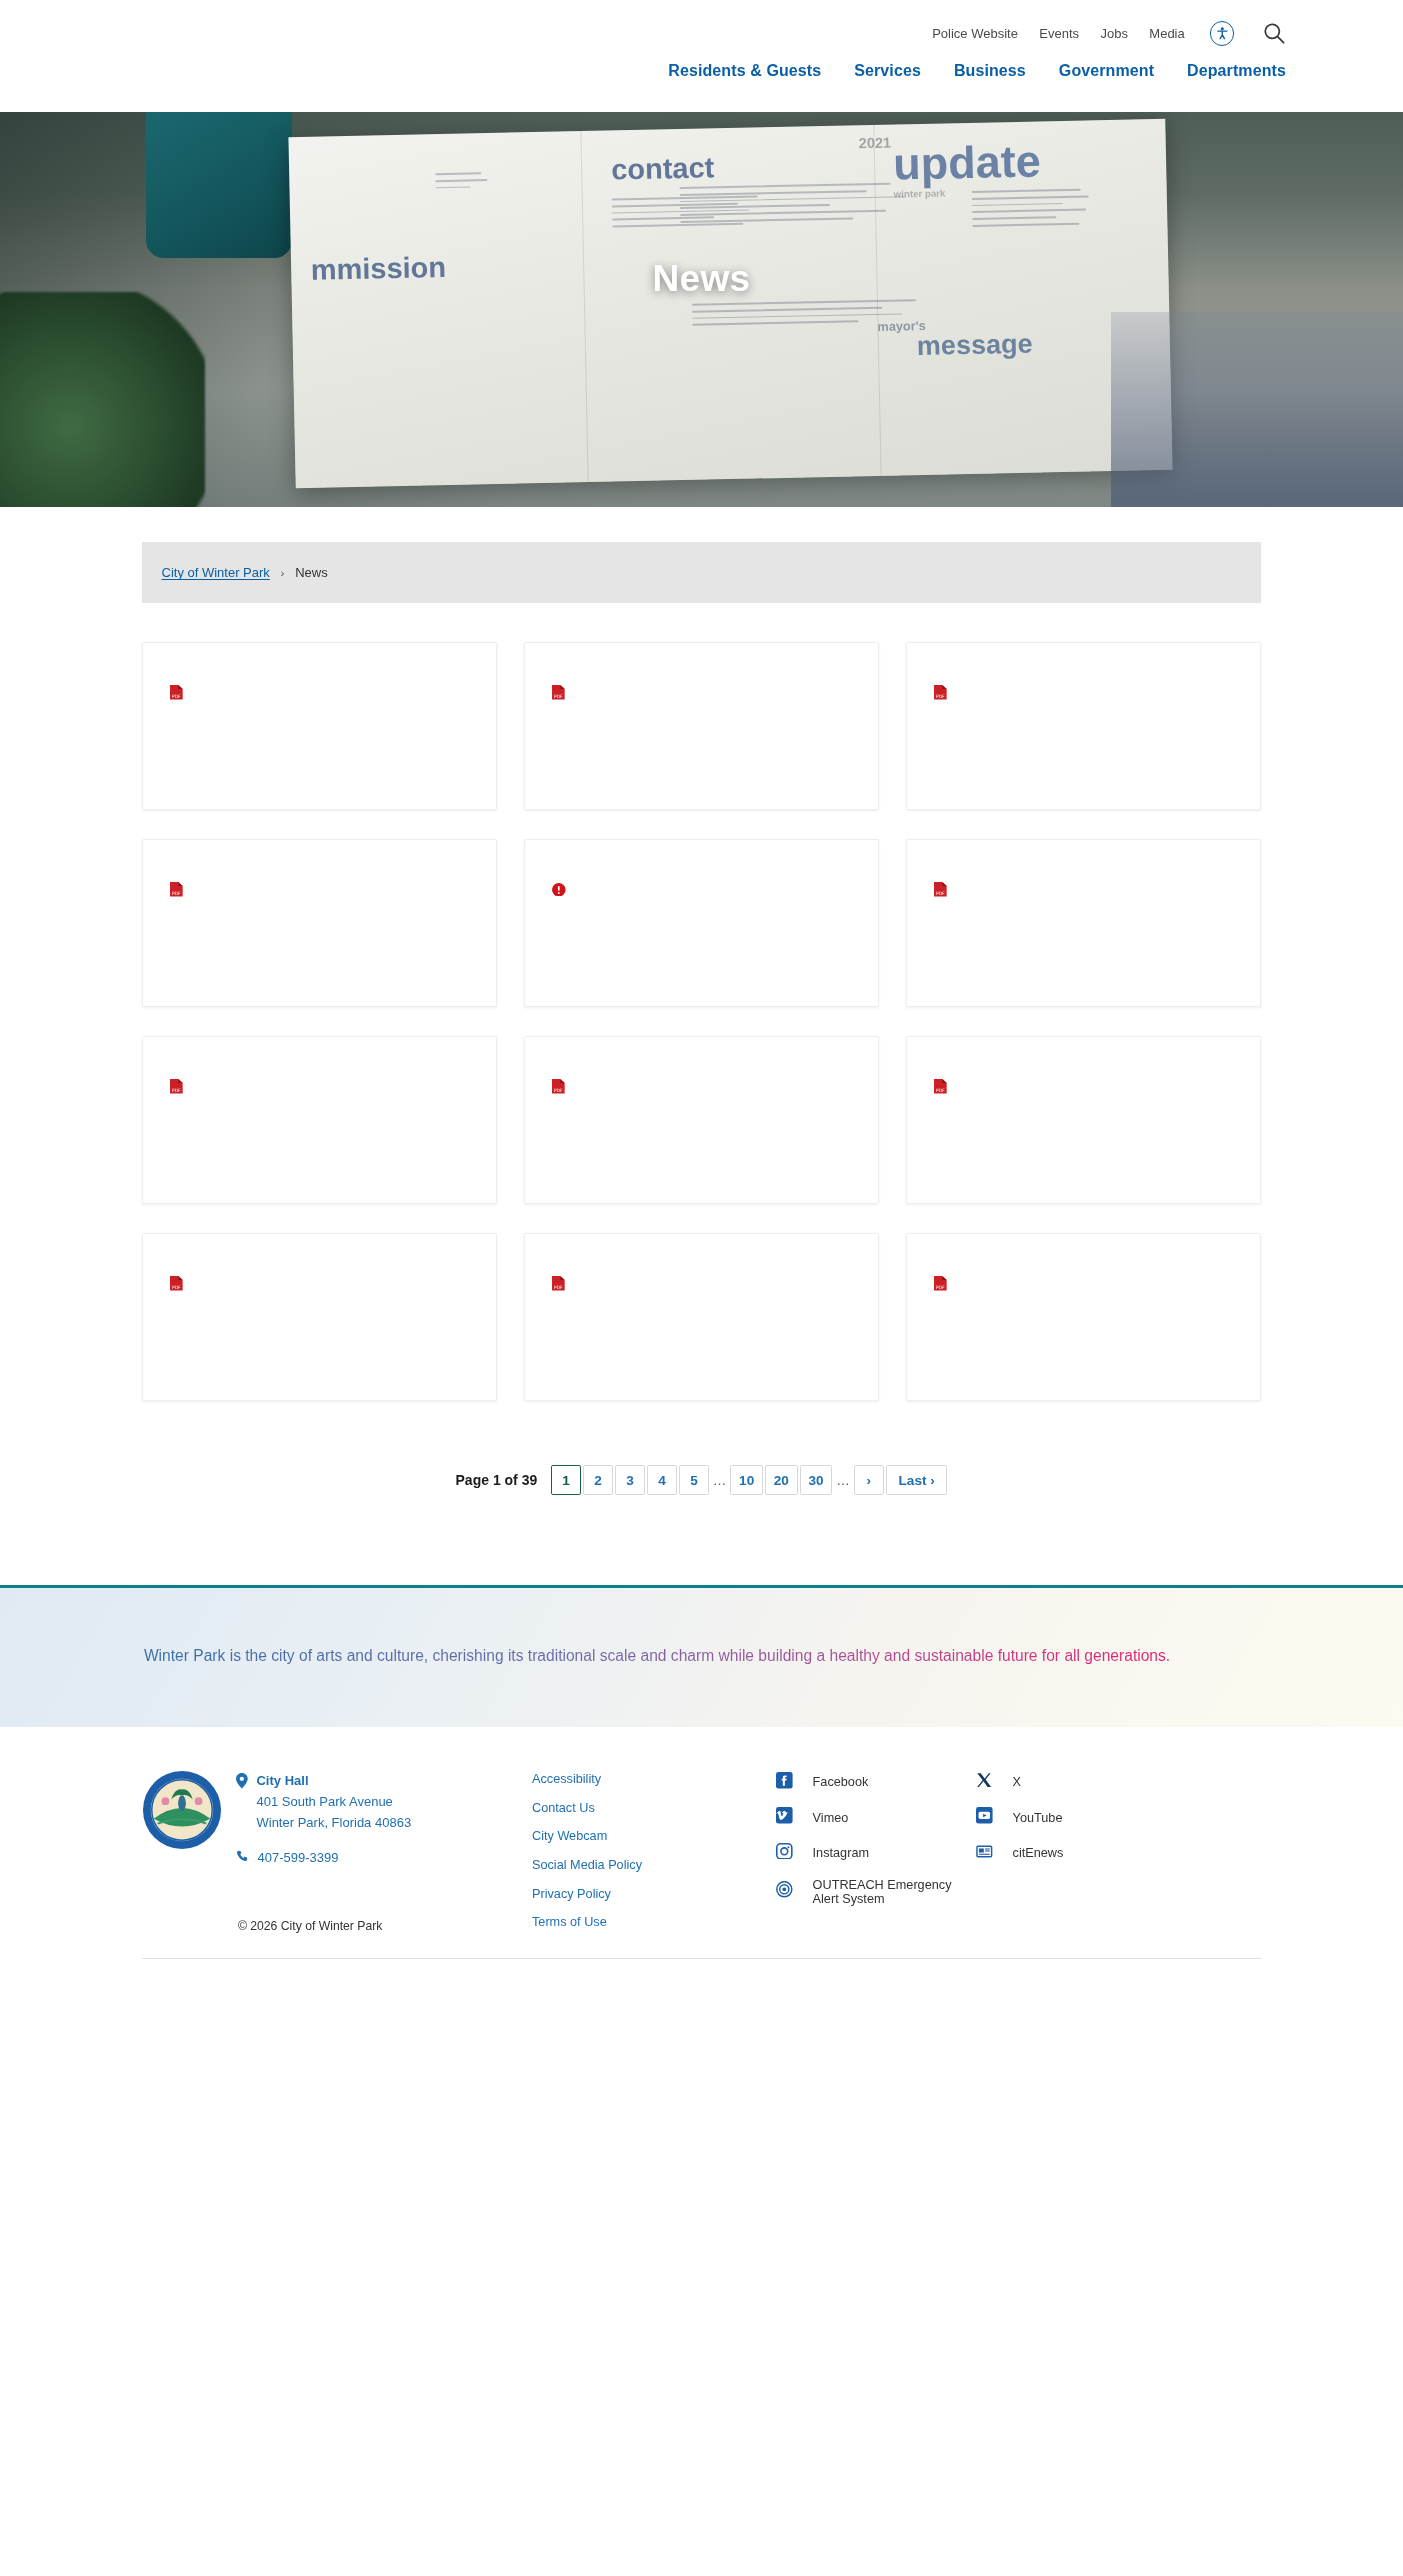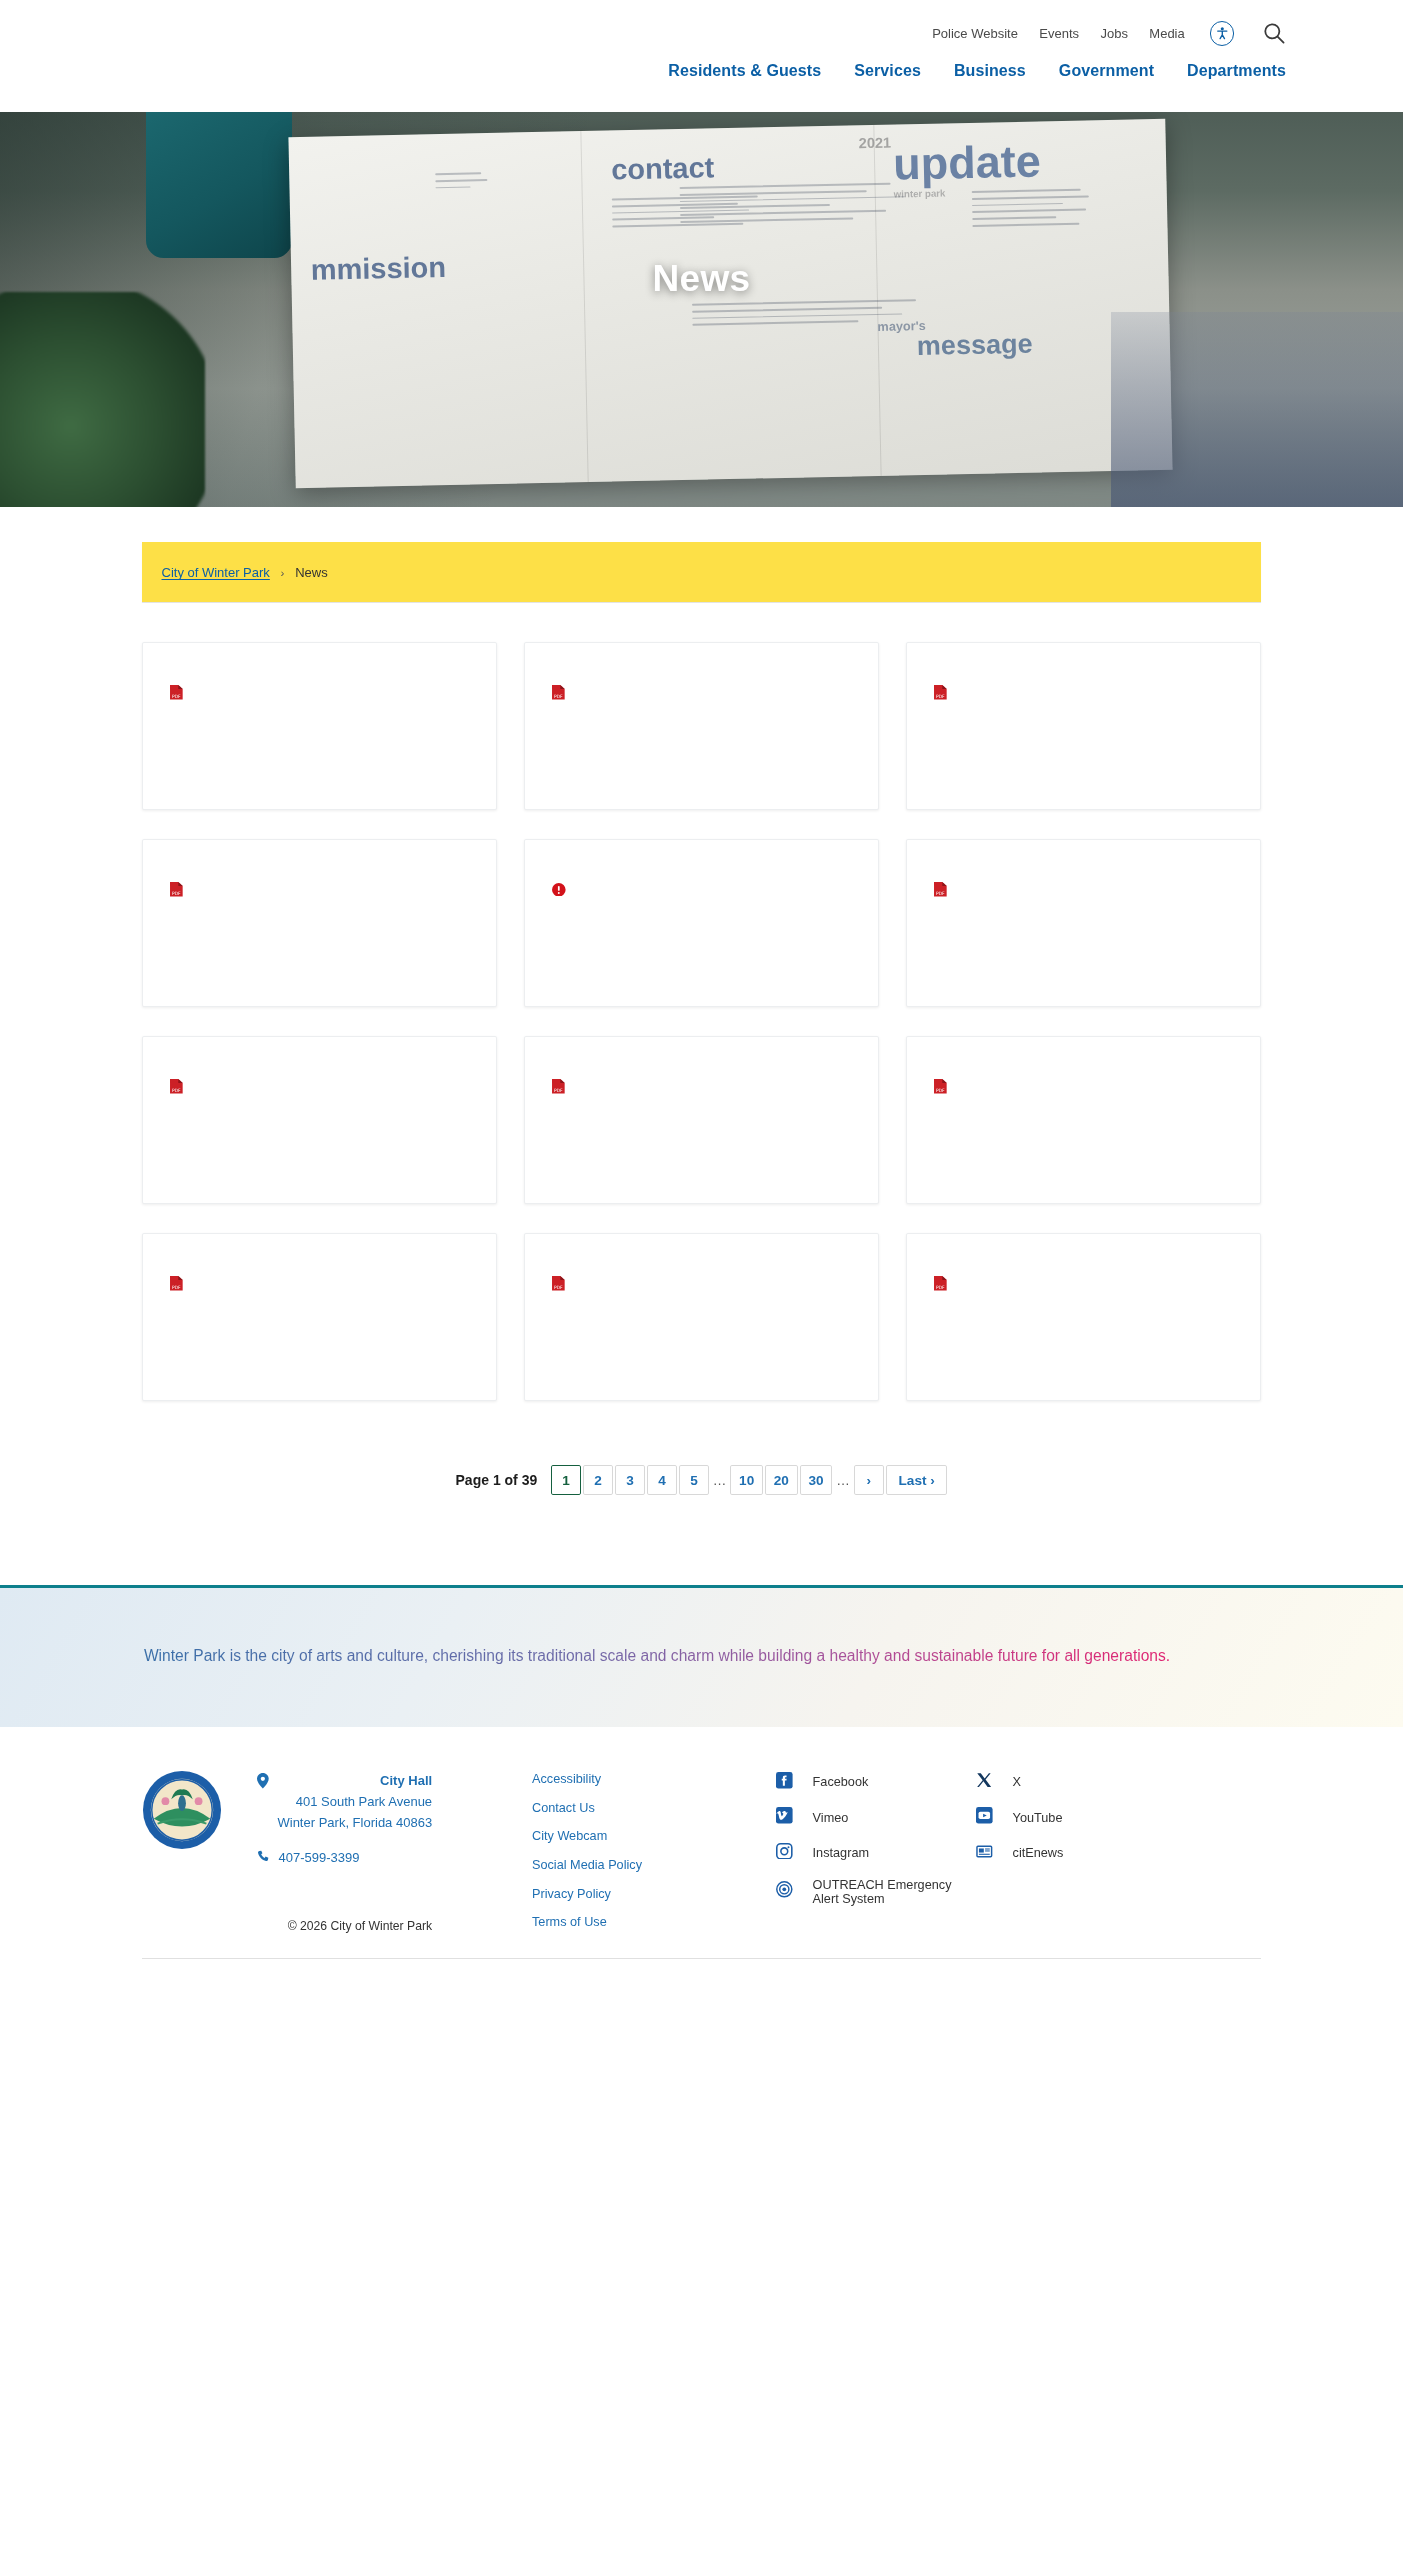--- a/index.html
+++ b/index.html
@@ -101,21 +101,21 @@
   .hero-title {
     position: absolute; left: 0; right: 0; top: 146px; text-align: center;
     font-size: 37px; font-weight: 700; color: #fff;
     letter-spacing: 0.3px; text-shadow: 0 1.9px 9.7px rgba(0,0,0,.45);
     font-family: "Liberation Sans", sans-serif;
   }
 
   
   .crumb-wrap { width: 1403px; background: #fff; padding-top: 35px; }
   .crumb-card {
-    width: 1119px; margin: 0 auto; background: #fde047;
+    width: 1119px; margin: 0 auto; background: #e5e5e5;
     border-bottom: 1px solid #e3e3e3;
     padding: 23.4px 19.5px 21.4px 19.5px;
     box-shadow: 0 1px 1.9px rgba(0,0,0,.03);
   }
   .crumb { display: flex; align-items: center; gap: 10.7px; font-size: 13px; }
   .crumb .home {
     color: #0b5fa5; text-decoration: underline; text-underline-offset: 1.9px;
   }
   .crumb .sep { color: #555; font-size: 11.7px; }
   .crumb .cur { color: #333; }
@@ -180,21 +180,21 @@
   .vision-text {
     font-size: 15.6px; line-height: 1.72; max-width: 1033px;
     background: linear-gradient(90deg, #3a6fa8 0%, #6f6aa8 42%, #a8519a 68%, #d1337d 88%, #e0216f 100%);
     -webkit-background-clip: text; background-clip: text; color: transparent;
     font-family: "Liberation Sans", sans-serif;
   }
 
   
   .footer { width: 1403px; background: #fff; padding: 43px 0 9.7px; }
   .footer-inner { width: 1119px; margin: 0 auto; display: flex; align-items: flex-start; }
-  .f-col-brand { width: 390px; display: flex; gap: 35px; text-align: right; }
+  .f-col-brand { width: 390px; display: flex; gap: 14px; }
   .seal { width: 80px; height: 80px; flex: 0 0 auto; }
   .addr-line { font-size: 13px; color: #1f6fb2; line-height: 1.62; }
   .addr-line.bold { font-weight: 700; }
   .addr-row { display: flex; gap: 8.8px; align-items: flex-start; }
   .copyright { font-size: 12.2px; color: #333; margin-top: 51px; margin-left: 1.9px; }
 
   .f-col-links { width: 244px; display: flex; flex-direction: column; gap: 14.6px; padding-top: 1.9px; }
   .f-link { font-size: 12.7px; color: #1f6fb2; }
 
   .f-col-social { flex: 1; display: flex; flex-direction: column; gap: 14.6px; padding-top: 1.9px; }

